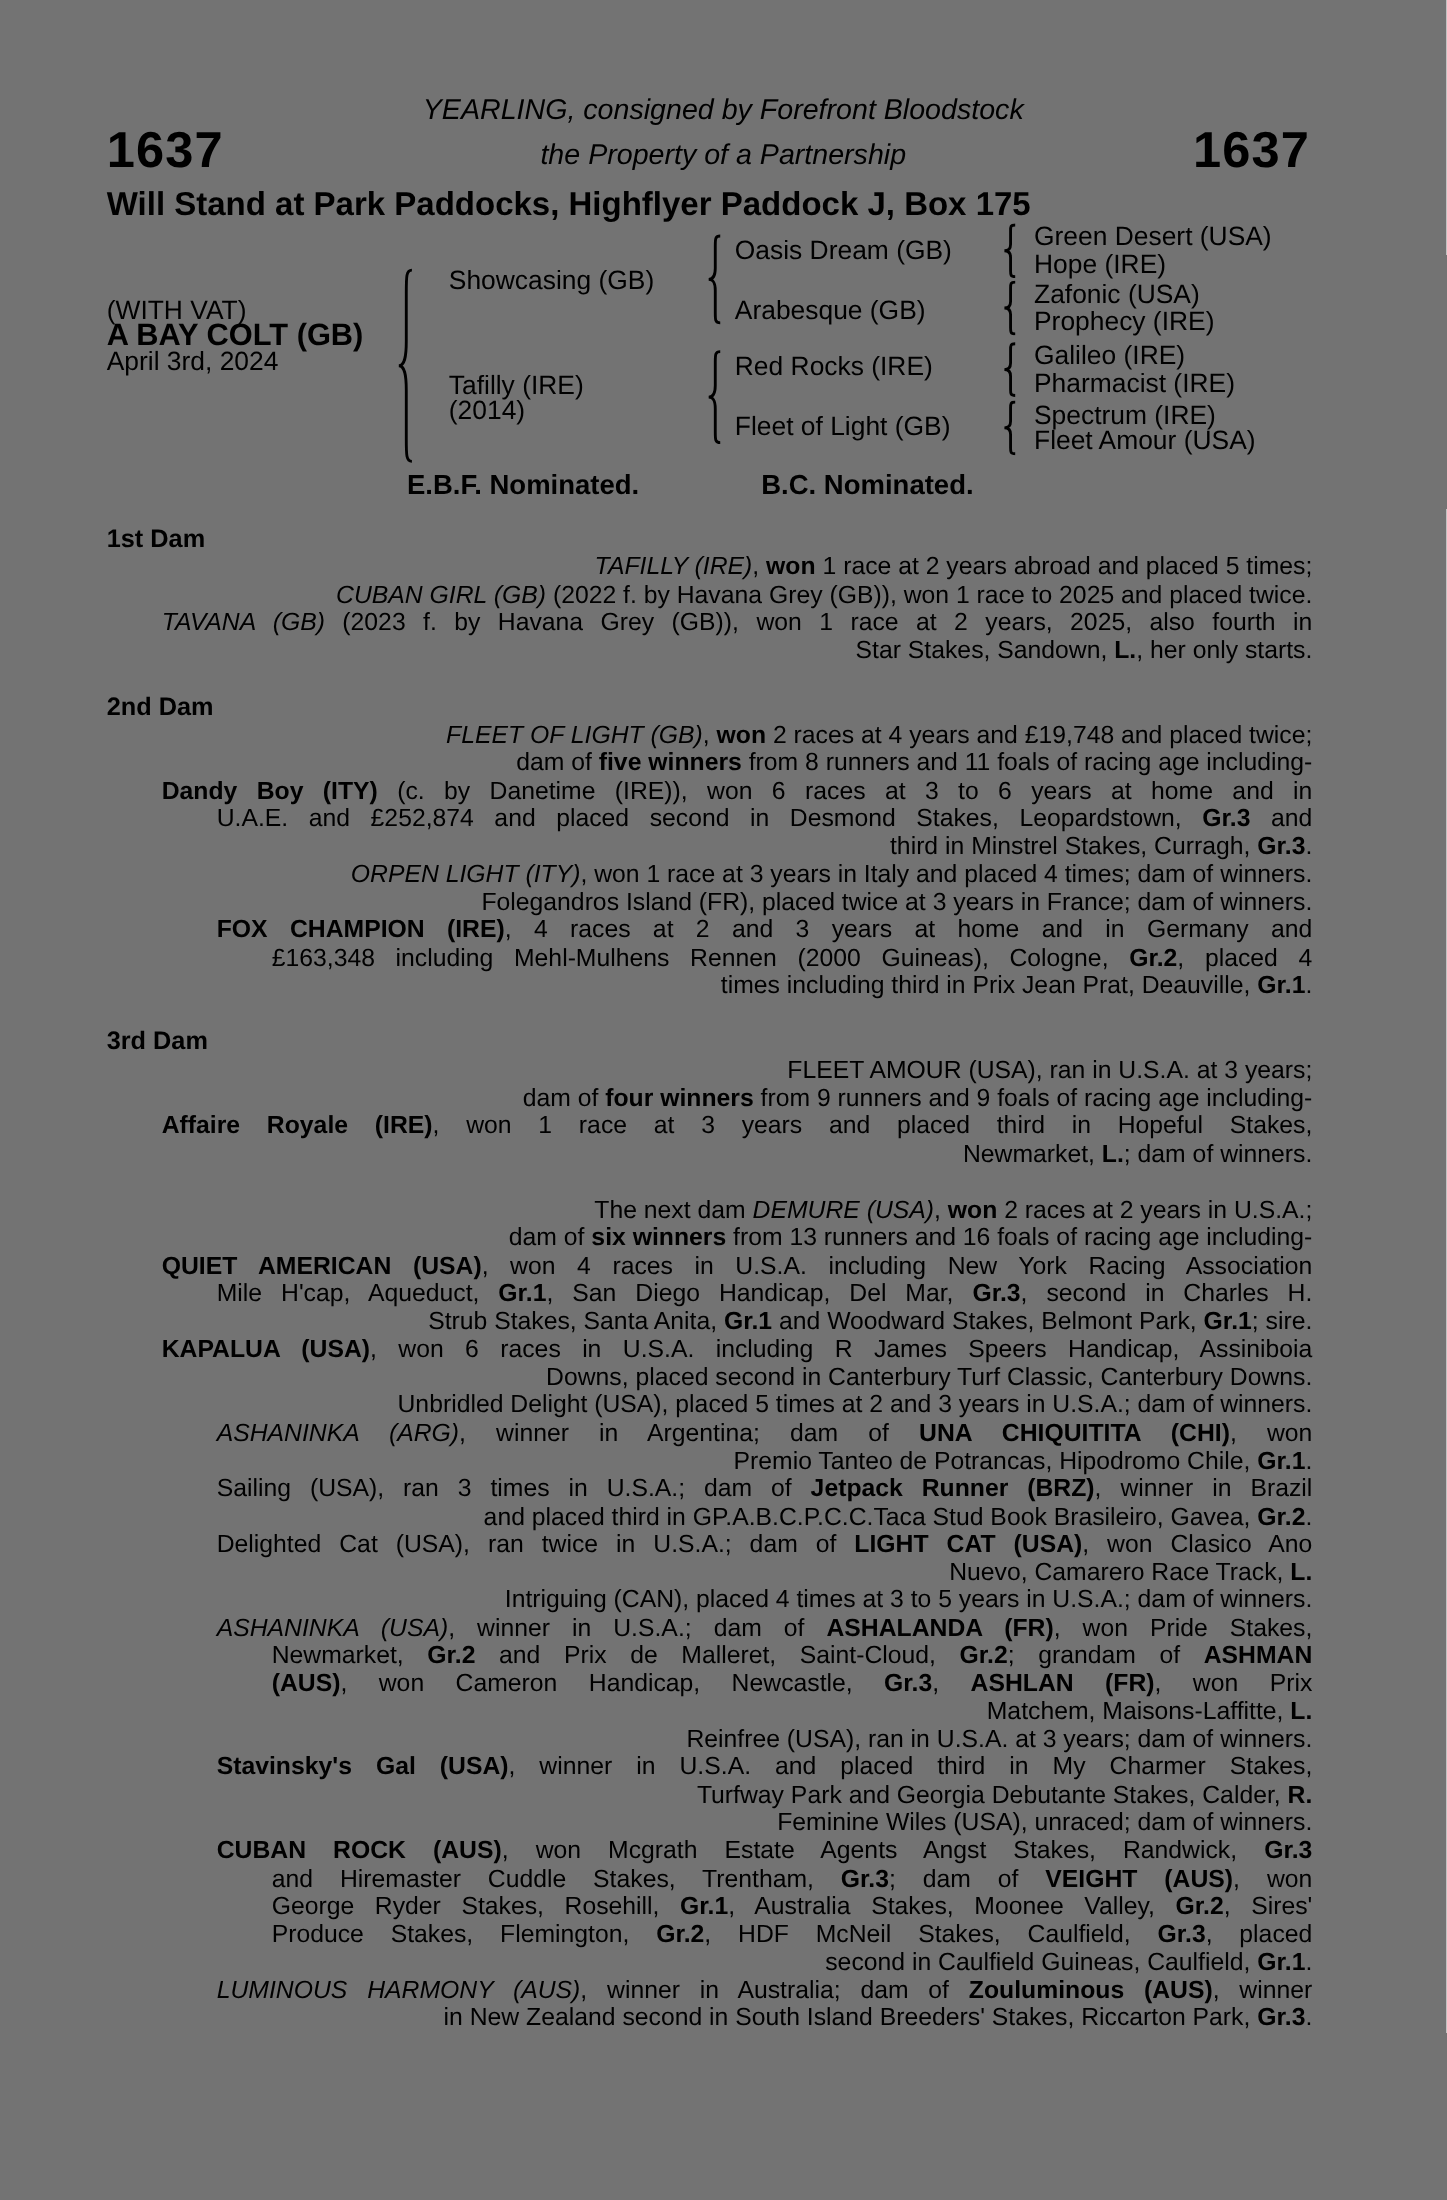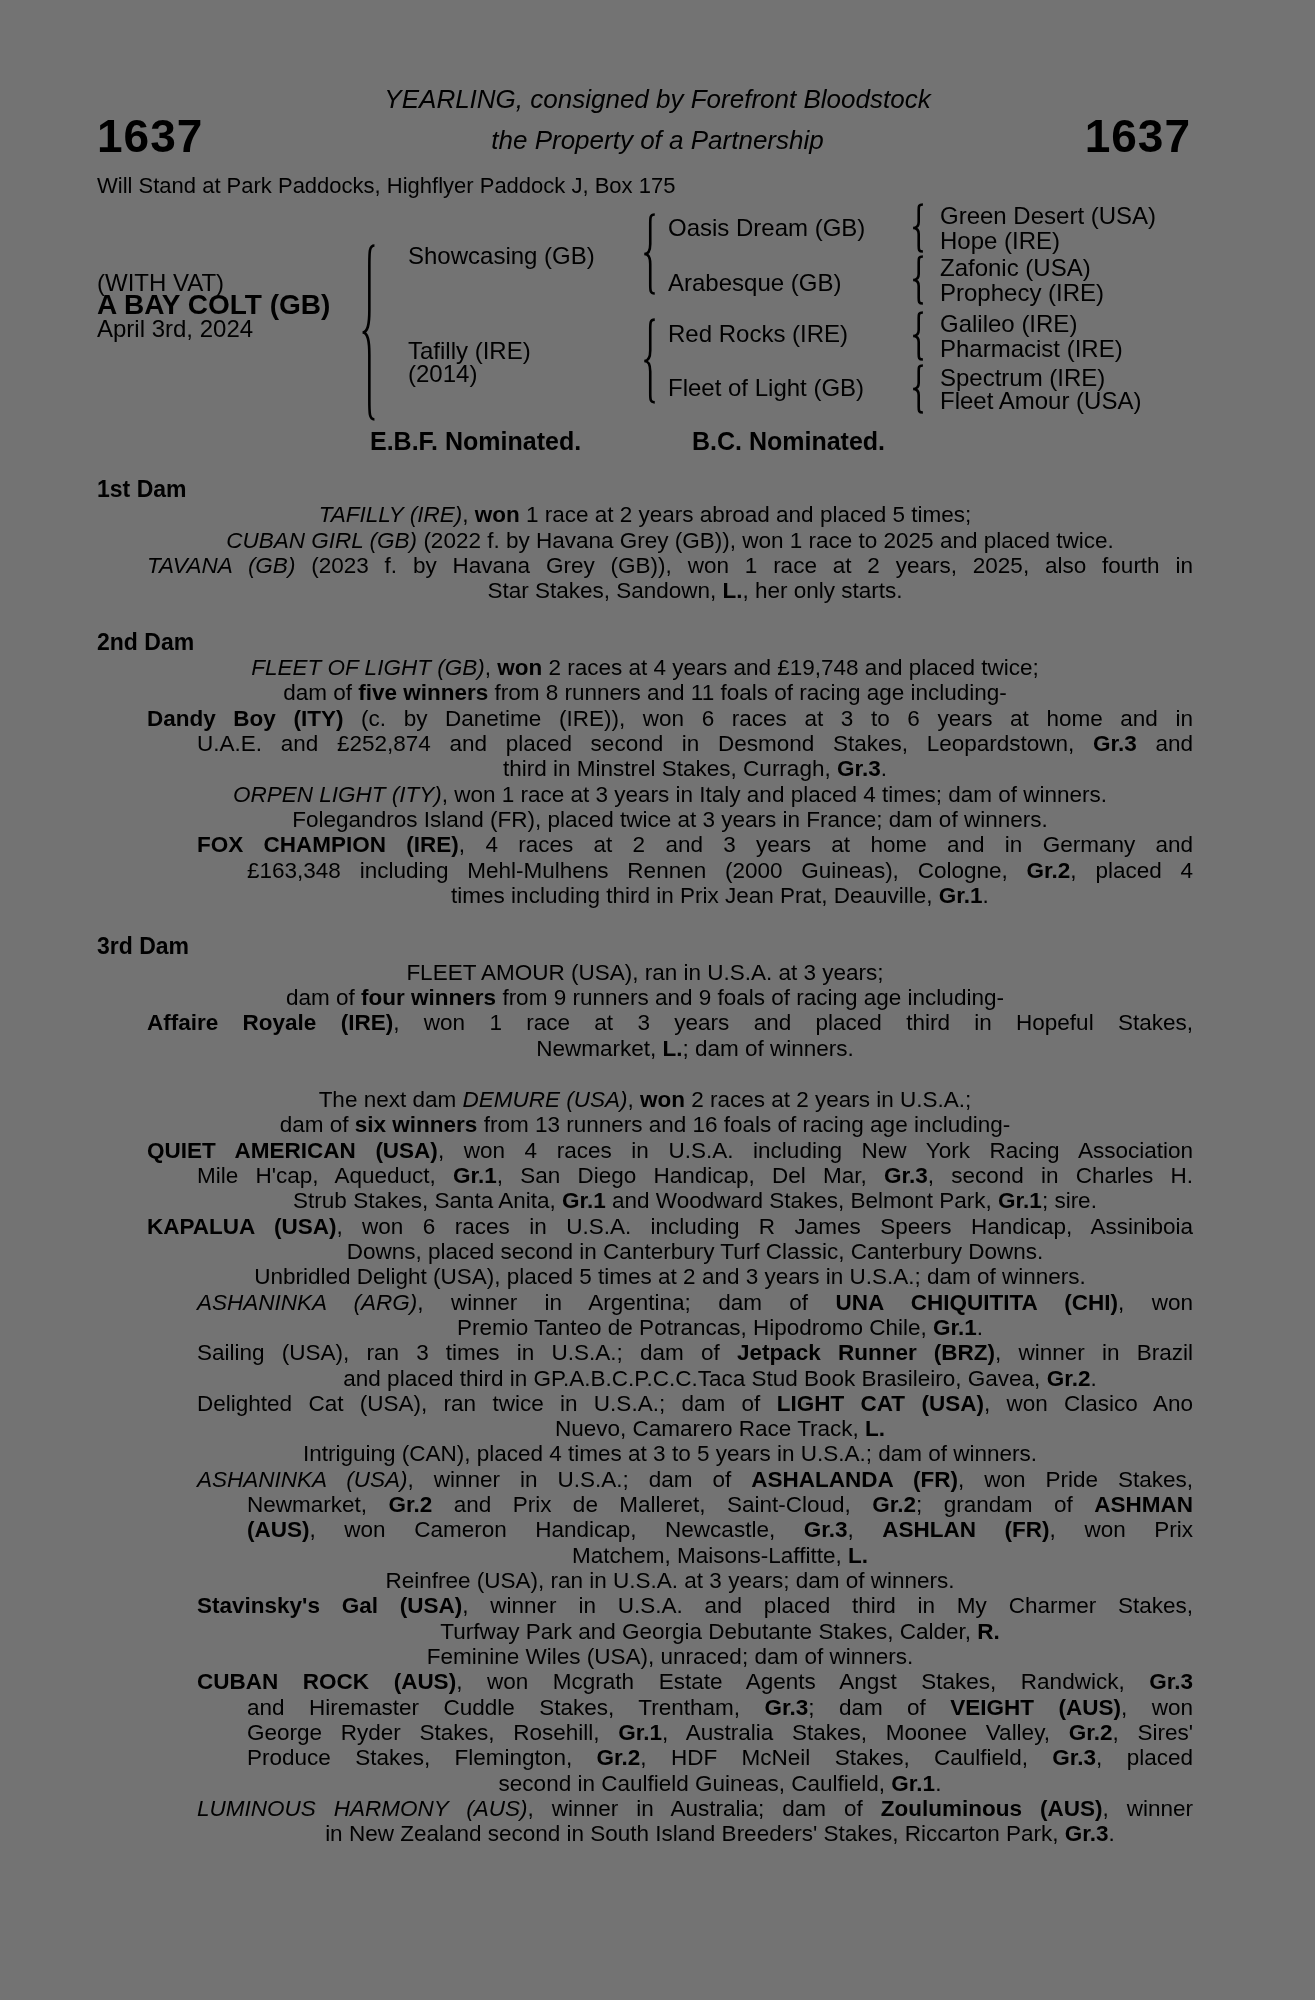--- a/index.html
+++ b/index.html
@@ -16,41 +16,41 @@
 
   
   .consign-line {
     left: 0; width: 1315px; text-align: center;
     font-style: italic; font-size: 26px; line-height: 30px;
   }
   .lot-number {
     font-weight: 700; font-size: 46px; line-height: 44px; letter-spacing: 1px;
   }
   .stand-line {
-    font-weight: 400; font-size: 22px; line-height: 28px;
+    font-weight: 700; font-size: 30px; line-height: 28px;
   }
 
   
   .tree-item { position: absolute; font-size: 24px; line-height: 25px; white-space: nowrap; }
   .subject-name { font-weight: 700; font-size: 28px; }
   .brace { position: absolute; }
   .brace svg { display: block; width: 100%; height: 100%; }
   .nomination { position: absolute; font-weight: 700; font-size: 25px; line-height: 27px; white-space: nowrap; }
 
   
   #body-text {
     position: absolute;
     left: 97px; top: 477px;
     width: 1096px;
   }
   .section + .section { margin-top: 26px; }
   .heading { font-weight: 700; font-size: 23px; line-height: 25.33px; }
   .line {
     font-size: 22.5px; line-height: 25.33px;
-    text-align: center; white-space: nowrap;
+    text-align: right; white-space: nowrap;
   }
   .line.just {
     white-space: normal;
     text-align: justify;
     text-align-last: justify;
   }
   .ind0 { padding-left: 0; }
   .ind1 { padding-left: 50px; }
   .ind2 { padding-left: 100px; }
   .ind3 { padding-left: 150px; }

